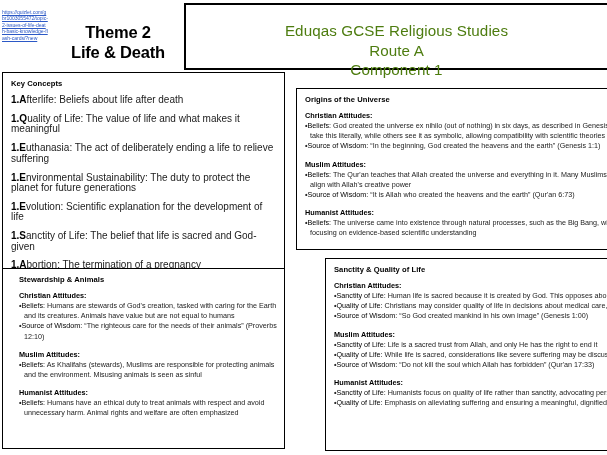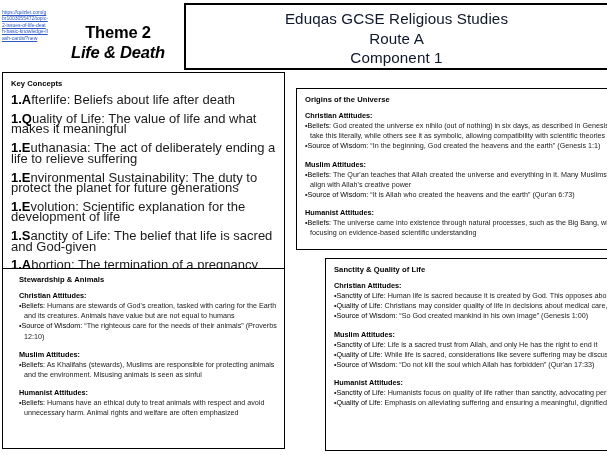--- a/index.html
+++ b/index.html
@@ -37,38 +37,38 @@
     left: 54px;
     top: 22px;
     width: 128px;
     text-align: center;
     font-size: 16.5px;
     font-weight: bold;
     line-height: 20px;
     color: #000000;
     letter-spacing: -0.2px;
   }
-  .theme-title .line2 { display: block; font-style: italic; }
+  .theme-title .line2 { display: block; }
 
   .exam-box {
     position: absolute;
     left: 184px;
     top: 3px;
     width: 423px;
     height: 67px;
     border: 2.2px solid #000000;
     border-right: none;
     background: #ffffff;
   }
   .exam-box .inner {
-    padding-top: 4px;
+    padding-top: 16px;
     text-align: center;
     font-size: 15.2px;
     line-height: 19.5px;
-    color: #0f172a;
+    color: #4d7c0f;
     letter-spacing: 0.1px;
   }
 
   
   .box {
     position: absolute;
     border: 1.6px solid #000000;
     background: #ffffff;
     overflow: hidden;
   }
@@ -76,21 +76,21 @@
     padding: 6px 7px 4px 8px;
   }
   .box-title {
     font-size: 7.6px;
     font-weight: bold;
     color: #000000;
     margin: 0 0 7px 0;
     letter-spacing: 0.05px;
   }
   .concept-line {
-    font-size: 13px;
+    font-size: 10px;
     line-height: 10.4px;
     color: #1b1b1b;
     margin: 0 0 8.5px 0;
   }
   .concept-line b { font-weight: bold; color: #000; }
 
   .grp { margin: 0 0 8px 0; }
   .grp-head {
     font-size: 7.3px;
     font-weight: bold;

